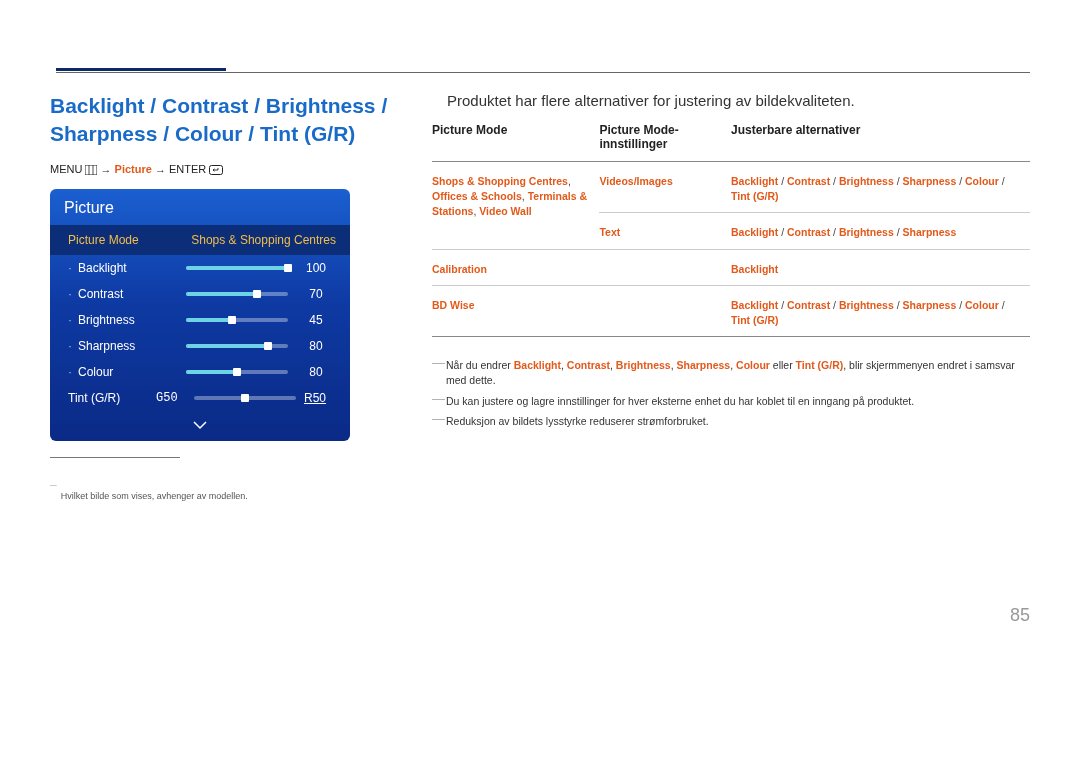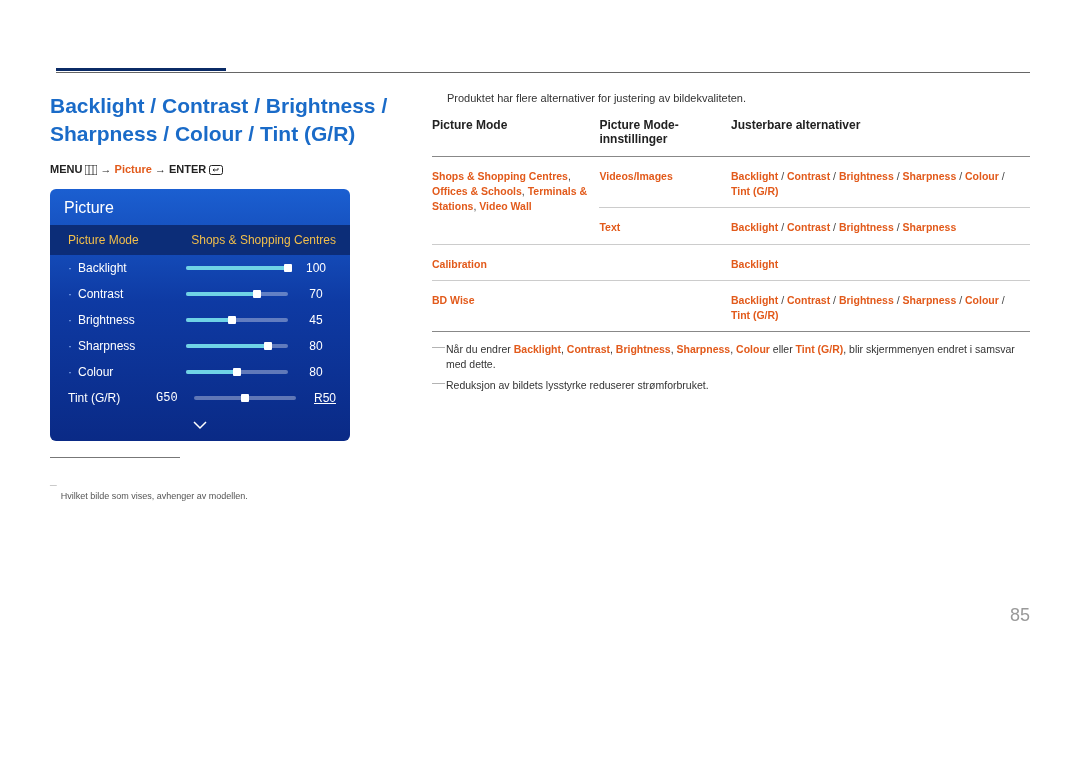--- a/index.html
+++ b/index.html
@@ -13,21 +13,21 @@
   .topline-heavy {
     position: absolute; left: 56px; top: 68px; width: 170px; height: 3px; background: #0b2b66;
   }
 
   .cols { display: flex; gap: 36px; margin-top: 78px; }
   .left { width: 346px; flex: none; }
   .right { flex: 1; }
 
   .h1 { color: #1a6bc8; font-size: 21px; font-weight: 600; line-height: 1.35; margin-bottom: 14px; }
   .breadcrumb { font-size: 11px; }
-  .breadcrumb .bold { font-weight: 700; text-align: right; }
+  .breadcrumb .bold { font-weight: 400; text-align: right; }
   .breadcrumb .orange { color: #e25a1b; font-weight: 700; }
 
   .osd {
     margin-top: 14px; width: 300px; border-radius: 6px; overflow: hidden;
     background: linear-gradient(180deg,#1b5fd1 0%, #0e3aa3 45%, #0a2a86 100%);
     color: #fff; font-size: 12px;
   }
   .osd-title { padding: 10px 14px 8px; font-size: 16px; font-weight: 400; }
   .osd-row {
     display: flex; align-items: center; padding: 6px 14px 6px 18px; gap: 8px;
@@ -38,43 +38,43 @@
   .osd-row.selected .label { color: #f3bf4a; font-weight: 500; }
   .osd-row .value { flex: none; width: 40px; text-align: center; color: #fff; }
   .osd-row .right-text { flex: 1; text-align: right; color: #f3bf4a; font-weight: 500; font-size: 12px;}
   .slider { flex: 1; height: 6px; position: relative; }
   .slider-track { position: absolute; top: 1px; left: 0; right: 0; height: 4px; background: rgba(255,255,255,0.35); border-radius: 2px; }
   .slider-fill { position: absolute; top: 1px; left: 0; height: 4px; background: #6fd3e6; border-radius: 2px; }
   .slider-knob { position: absolute; top: -1px; width: 8px; height: 8px; background: #fff; border-radius: 1px; transform: translateX(-4px); }
   .tintrow { display:flex; align-items:center; padding:6px 14px 10px 18px; gap:8px; }
   .tintrow .label { flex:none; width:80px; }
   .tintrow .g { flex:none; width:30px; color:#fff;font-family:Liberation Mono, monospace; }
-  .tintrow .r { flex:none; width:32px; text-align:right; color:#fff;text-decoration:underline; }
+  .tintrow .r { flex:none; width:32px; text-align:left; color:#fff;text-decoration:underline; }
   .tint-bar { flex:1; position:relative; height:6px; }
   .tint-track { position:absolute; top:1px; left:0; right:0; height:4px; background: rgba(255,255,255,0.35); border-radius:2px;}
   .tint-knob { position:absolute; top:-1px; left:50%; width:8px; height:8px; background:#fff; border-radius:1px; transform:translateX(-4px);}
   .osd-chevron { text-align:center; padding: 2px 0 8px; font-size:14px; color:#fff;}
   .footnote-rule { border:0; border-top:1px solid #777; width:130px; margin:16px 0 6px 0;}
   .footnote { font-size:9px; color:#555;margin-top:33px; }
   .footnote .dash::before{ content:"¯"; color:#aaa; font-size:12px; line-height:0; margin-right:4px; vertical-align:super;}
 
-  .intro { font-size: 11px; color: #333; margin-bottom: 14px; padding-left: 15px; }
+  .intro { font-size: 15px; color: #333; margin-bottom: 14px; padding-left: 15px; }
   table.opts { width: 100%; border-collapse: collapse; font-size: 10.5px; }
   table.opts th {
     text-align:left; font-weight:700; font-size:12px; padding: 0 10px 10px 0;
     vertical-align: top; border-bottom: 1px solid #888;
   }
   table.opts td {
     vertical-align: top; padding: 12px 10px 8px 0; border-bottom: 1px solid #ccc;
     line-height: 1.45;
   }
   table.opts tr.last td { border-bottom: 1px solid #888; }
   .ol { color:#e25a1b; font-weight:700; }
   .sep { color:#444; }
-  .notes { margin-top: 10px; font-size:10.5px; color:#333; }
+  .notes { margin-top: 21px; font-size:10.5px; color:#333; }
   .notes li { list-style:none; position:relative; padding-left:14px; margin-bottom:6px; line-height:1.4; }
   .notes li::before { content:"―"; position:absolute; left:0; top:-4px; color:#aaa; font-size:13px;}
   .notes .ol2 { color:#e25a1b; font-weight:700; }
 
   .pagenum { position:absolute; right:50px; bottom:30px; font-size:18px; color:#999;margin-top:16px; }
 
   svg.menu-icon { vertical-align:-2px; }
   svg.enter-icon { vertical-align:-2px; }
 </style>
 </head>
@@ -211,19 +211,20 @@
             <tr class="last">
               <td><span class="ol">BD Wise</span></td>
               <td></td>
               <td><span class="ol">Backlight</span><span class="sep"> / </span><span class="ol">Contrast</span><span class="sep"> / </span><span class="ol">Brightness</span><span class="sep"> / </span><span class="ol">Sharpness</span><span class="sep"> / </span><span class="ol">Colour</span><span class="sep"> / </span><span class="ol">Tint (G/R)</span></td>
             </tr>
           </tbody>
       </table>
 
       <ul class="notes" id="notes-list">
           <li>Når du endrer <span class="ol2">Backlight</span><span>, </span><span class="ol2">Contrast</span><span>, </span><span class="ol2">Brightness</span><span>, </span><span class="ol2">Sharpness</span><span>, </span><span class="ol2">Colour</span> eller <span class="ol2">Tint (G/R)</span>, blir skjermmenyen endret i samsvar med dette.</li>
+          <li>Du kan justere og lagre innstillinger for hver eksterne enhet du har koblet til en inngang på produktet.</li>
           <li>Reduksjon av bildets lysstyrke reduserer strømforbruket.</li>
         </ul>
     </div>
   </div>
 
   <div class="pagenum">85</div>
 </div>
 
 </body></html>

